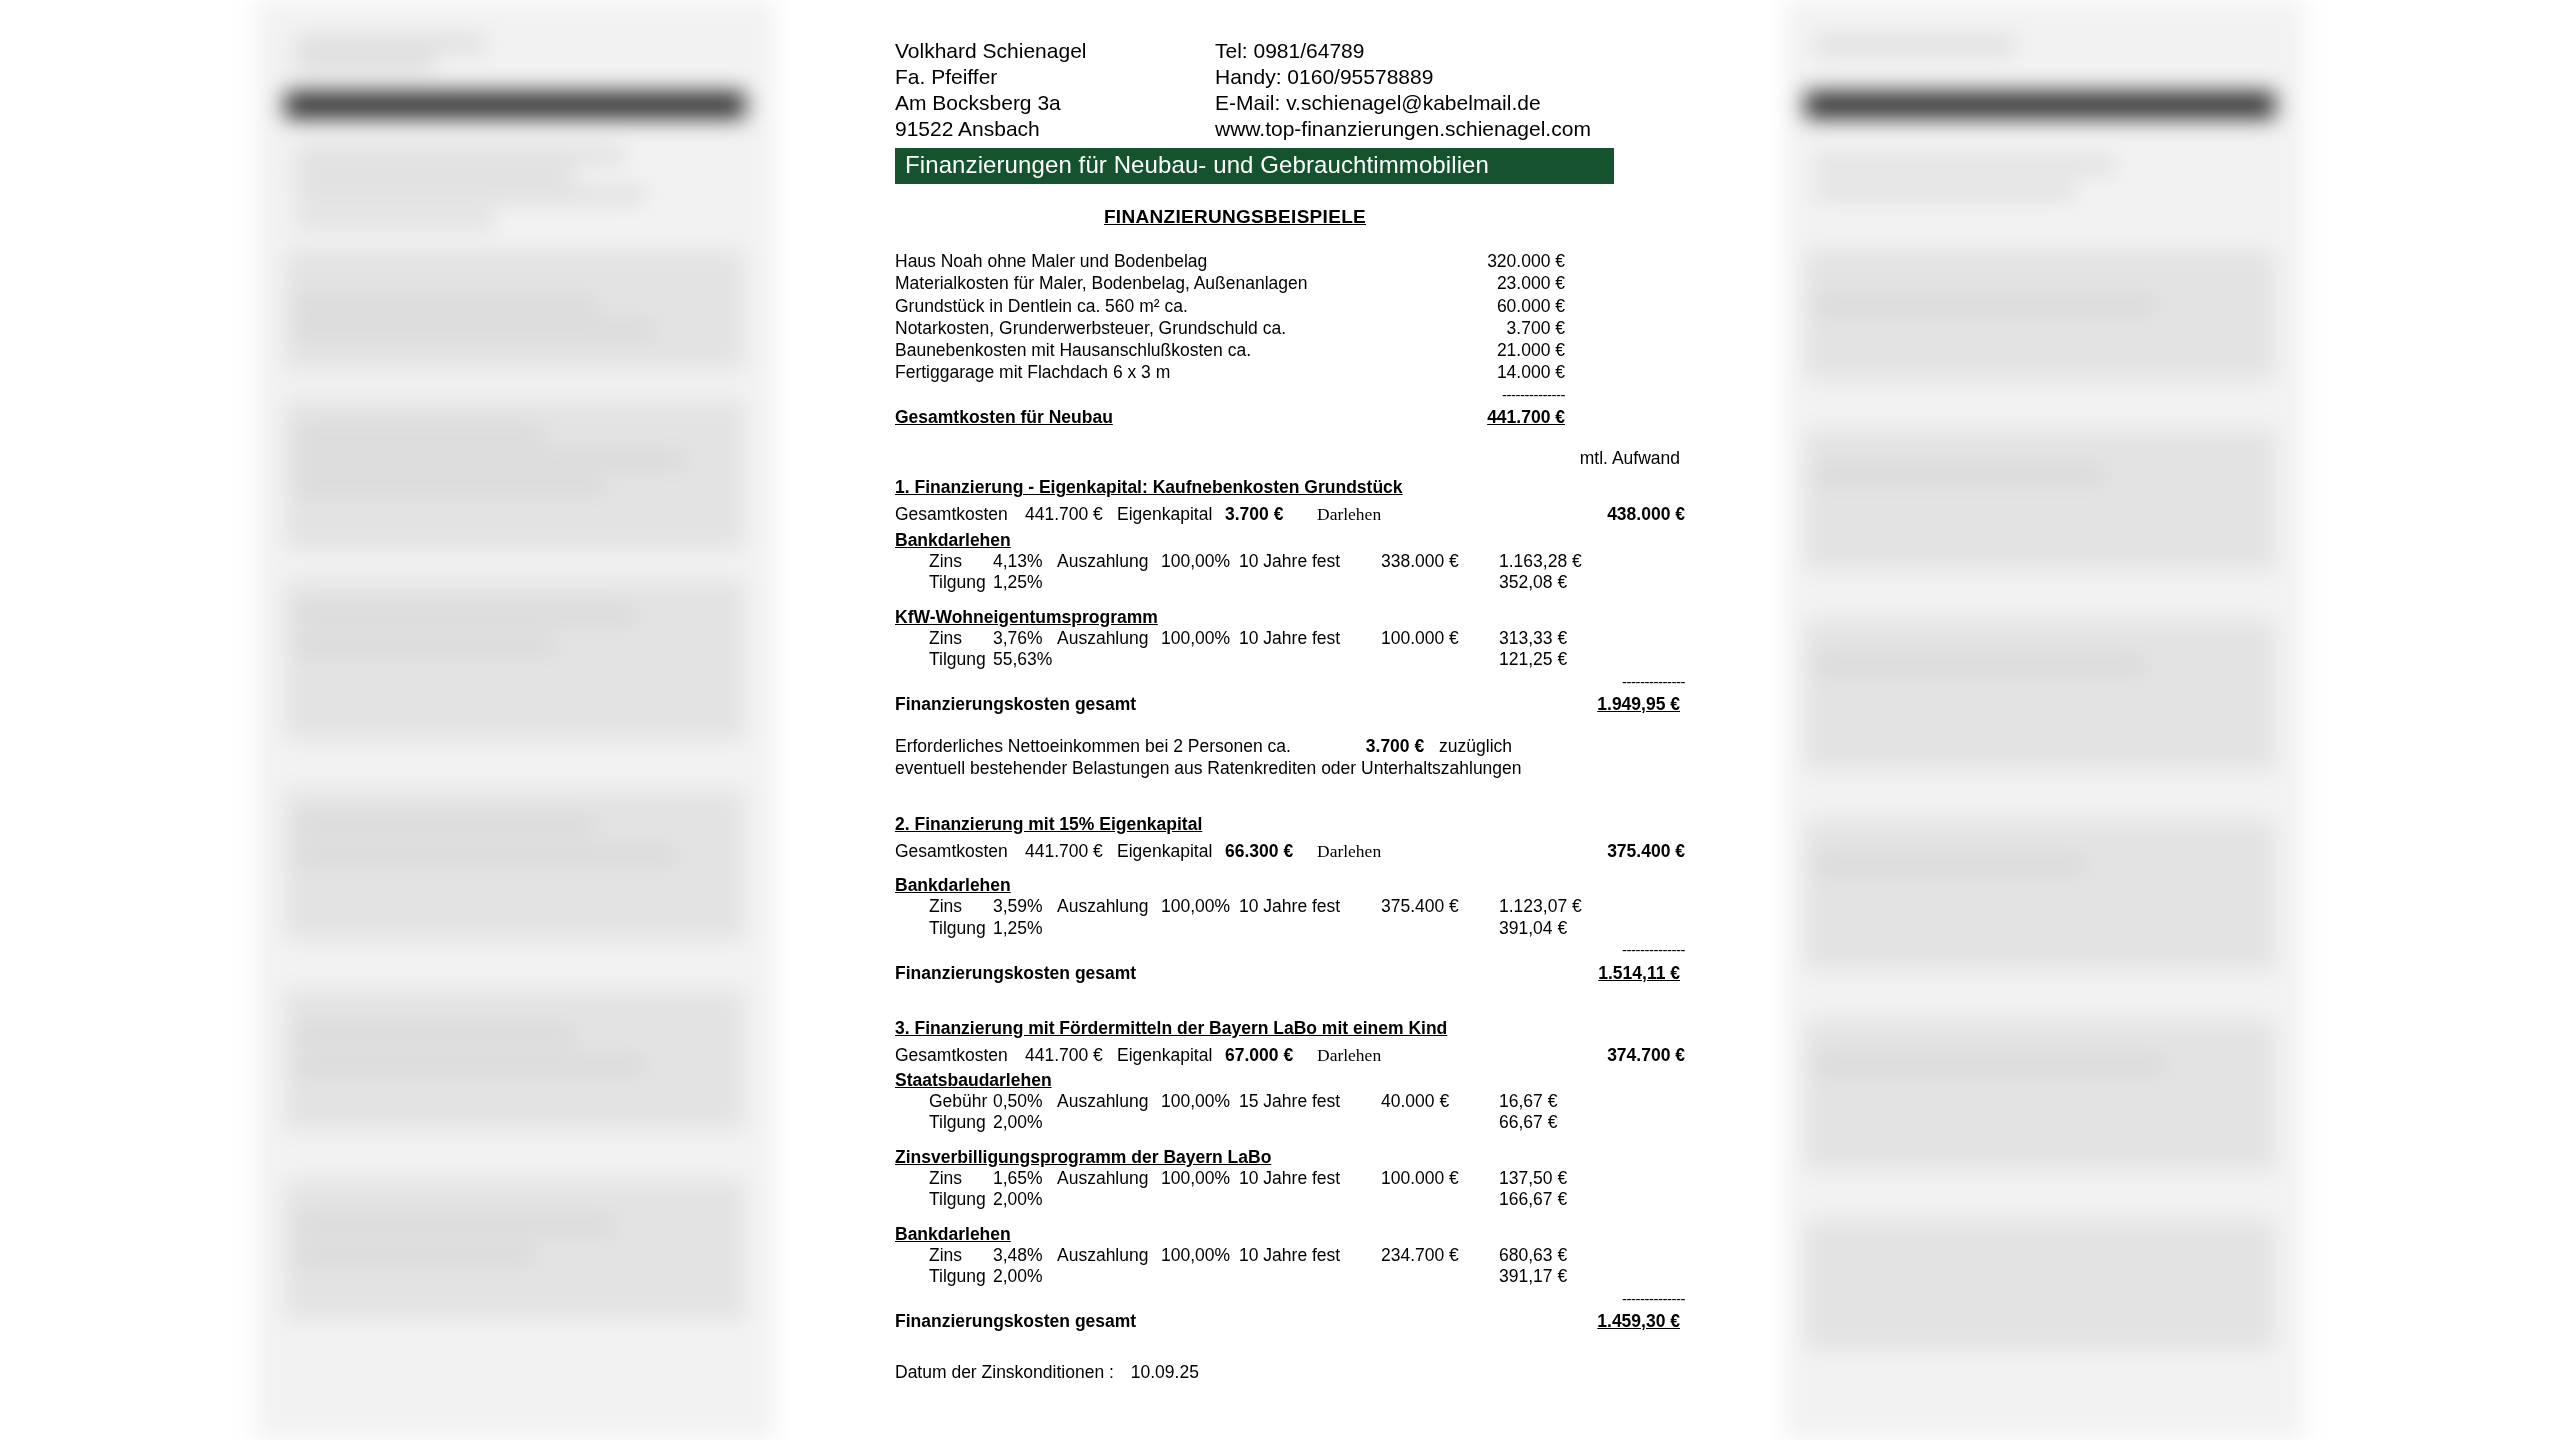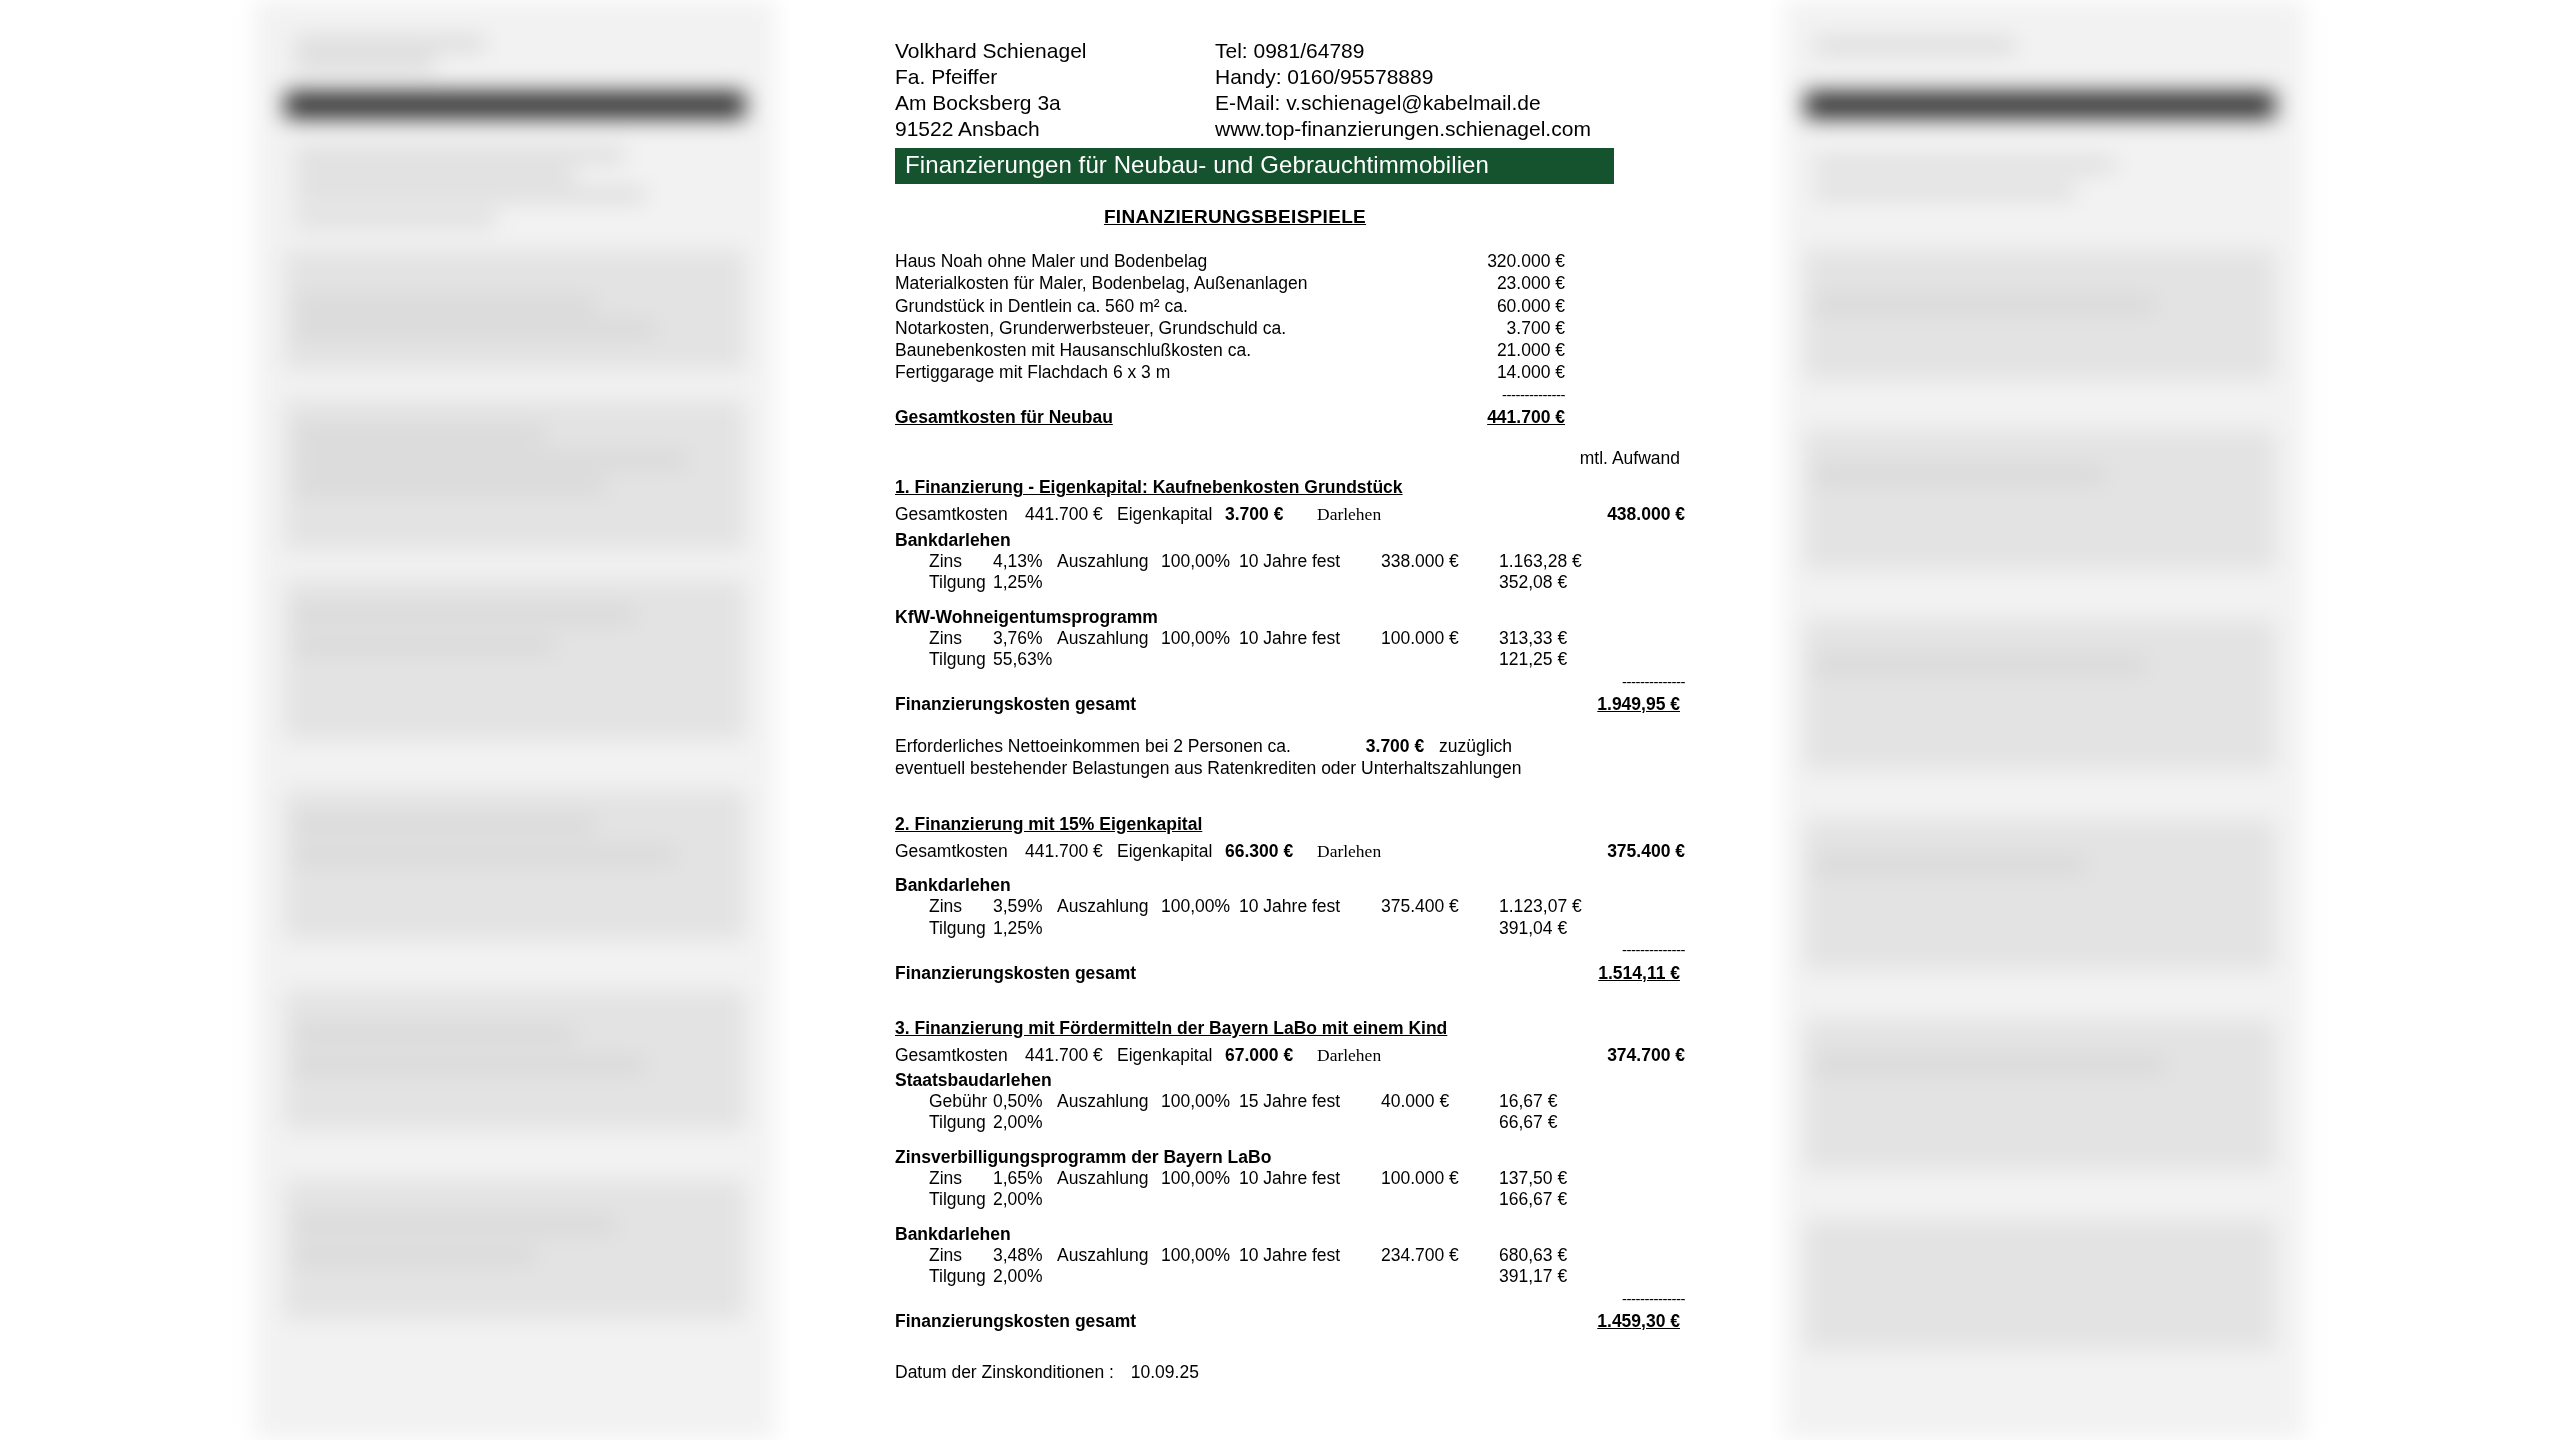--- a/index.html
+++ b/index.html
@@ -135,20 +135,21 @@
     font-weight: bold;
     text-decoration: underline;
     margin-top: 8px;
     margin-bottom: 5px;
   }
 
   .sub-head {
     font-size: 17.5px;
     font-weight: bold;
     margin-top: 4px;
+    text-decoration: underline;
   }
 
   table.fin {
     border-collapse: collapse;
     font-size: 17.5px;
     width: 100%;
   }
   table.fin td { padding: 0; line-height: 22.3px; white-space: nowrap; vertical-align: top; }
 
   .f-c1 { width: 130px; }

